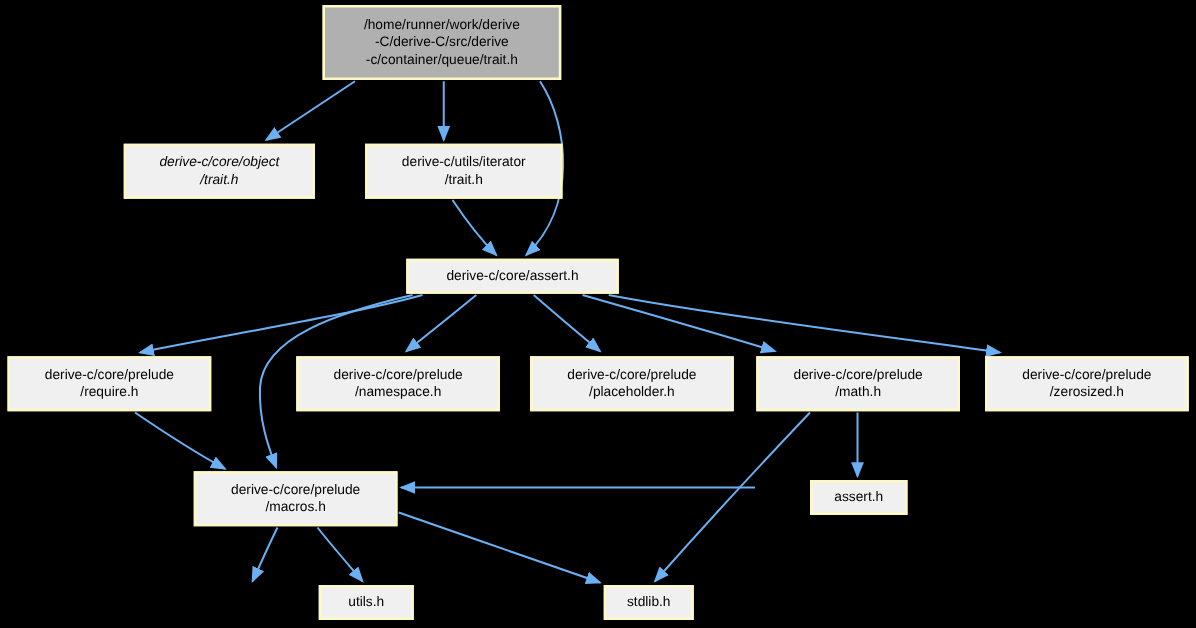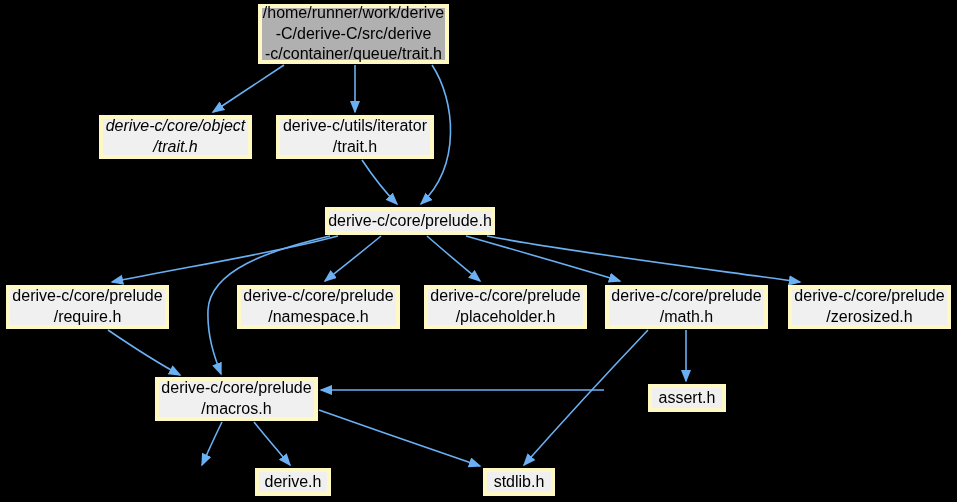--- a/index.html
+++ b/index.html
@@ -19,24 +19,24 @@
     position: absolute;
     left: 0;
     top: 0;
     width: 957px;
     height: 502px;
     pointer-events: none;
   }
   .node {
     position: absolute;
     box-sizing: border-box;
-    border: 4px solid #fef9c3;
+    border: 2px solid #fef9c3;
     background: #f0f0f0;
     color: #000000;
-    font-size: 16px;
+    font-size: 11px;
     line-height: 1.30;
     text-align: center;
     display: flex;
     align-items: center;
     justify-content: center;
     white-space: pre;
     z-index: 2;
   }
   .node.root {
     background: #b0b0b0;
@@ -71,33 +71,33 @@
         <path d="M 254,422 C 265,436 279,452 290,465"></path>
         <path d="M 319,410 C 370,428 440,452 480,466"></path>
       </g>
   </svg>
   <div id="nodes">
       <div class="node root" style="left: 258px; top: 4px; width: 191px; height: 60px;">/home/runner/work/derive
 -C/derive-C/src/derive
 -c/container/queue/trait.h</div>
       <div class="node" style="left: 99px; top: 115px; width: 153px; height: 44px; font-style: italic;">derive-c/core/object
 /trait.h</div>
-      <div class="node" style="left: 276px; top: 115px; width: 158px; height: 44px;">derive-c/utils/iterator
+      <div class="node" style="left: 292px; top: 115px; width: 158px; height: 44px;">derive-c/utils/iterator
 /trait.h</div>
-      <div class="node" style="left: 325px; top: 207px; width: 170px; height: 28px;">derive-c/core/prelude.h</div>
+      <div class="node" style="left: 325px; top: 207px; width: 170px; height: 28px;">derive-c/core/assert.h</div>
       <div class="node" style="left: 6px; top: 285px; width: 163px; height: 44px;">derive-c/core/prelude
 /require.h</div>
       <div class="node" style="left: 237px; top: 285px; width: 163px; height: 44px;">derive-c/core/prelude
 /namespace.h</div>
       <div class="node" style="left: 424px; top: 285px; width: 163px; height: 44px;">derive-c/core/prelude
 /placeholder.h</div>
       <div class="node" style="left: 605px; top: 285px; width: 163px; height: 44px;">derive-c/core/prelude
 /math.h</div>
       <div class="node" style="left: 788px; top: 285px; width: 163px; height: 44px;">derive-c/core/prelude
 /zerosized.h</div>
       <div class="node" style="left: 155px; top: 377px; width: 163px; height: 44px;">derive-c/core/prelude
 /macros.h</div>
       <div class="node" style="left: 648px; top: 384px; width: 78px; height: 28px;">assert.h</div>
       <div class="node" style="left: 165px; top: 468px; width: 70px; height: 28px; margin-top: 36px;">stdio.h</div>
-      <div class="node" style="left: 255px; top: 468px; width: 76px; height: 28px;">derive.h</div>
+      <div class="node" style="left: 255px; top: 468px; width: 76px; height: 28px;">utils.h</div>
       <div class="node" style="left: 483px; top: 468px; width: 72px; height: 28px;">stdlib.h</div>
     </div>
 </div>
 
 </body></html>

